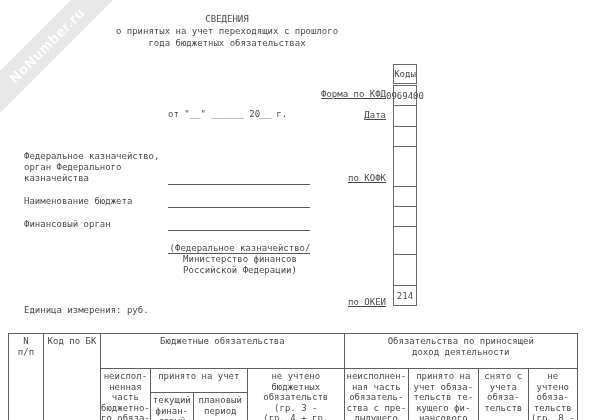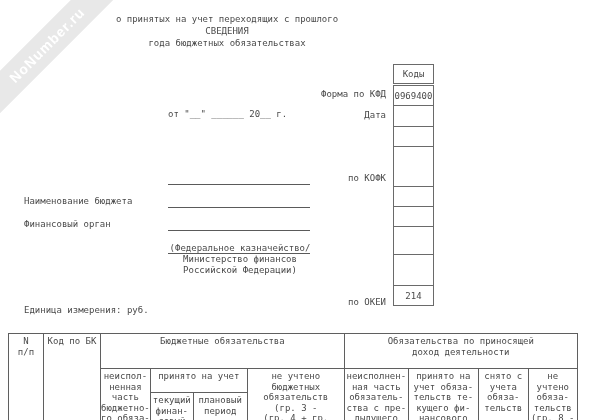--- a/index.html
+++ b/index.html
@@ -8,49 +8,49 @@
   .abs{position:absolute;}
   .ml{white-space:pre-line;}
   
   .wm{position:absolute;left:-38px;top:30px;width:170px;height:30px;background:#e8e8e8;
       transform:rotate(-45deg);display:flex;align-items:center;justify-content:center;
       font-family:"Liberation Sans",sans-serif;font-weight:bold;font-size:14px;color:#ffffff;
       letter-spacing:1px;pointer-events:none;}
   
   .title{left:57px;top:13px;width:340px;text-align:center;line-height:12px;}
   
-  .rlab{right:214px;text-align:right;}
+  .rlab{right:214px;text-align:right;text-decoration:underline;}
   .llab{left:24px;line-height:11px;}
   .rule{left:168px;width:142px;height:1px;background:#5a5a5a;}
   .hint{left:160px;top:243px;width:160px;text-align:center;line-height:11px;}
   
   .codes{left:393px;top:64px;width:44px;}
-  .codes .cell{box-sizing:border-box;width:41px;border:1px solid #6a6a6a;margin-top:-1px;
+  .codes .cell{box-sizing:border-box;width:24px;border:1px solid #6a6a6a;margin-top:-1px;
                display:flex;align-items:center;justify-content:center;background:#fff;}
   .codes .cell:first-child{margin-top:0;margin-bottom:2px;}
   
   .tbl{position:absolute;left:8px;top:333px;border-collapse:collapse;table-layout:fixed;}
   .tbl td{border:1px solid #5f5f5f;text-align:center;vertical-align:top;
           padding:2px 0;line-height:10.5px;white-space:pre-line;overflow:hidden;}
   .r1 td{height:30px;}
   .r2 td{height:19px;}
   .r3 td{height:70px;}
 </style>
 </head>
 <body>
 
 <div class="page">
 
   <div class="wm">
     <span>NoNumber.ru</span>
   </div>
 
   <div class="abs title">
+    <div>СВЕДЕНИЯ</div>
     <div>о принятых на учет переходящих с прошлого</div>
-    <div>СВЕДЕНИЯ</div>
     <div>года бюджетных обязательствах</div>
   </div>
 
   <div class="abs codes">
     <div class="cell" style="height:20px">Коды</div>
     <div class="cell" style="height:21px">0969400</div>
     <div class="cell" style="height:22px"></div>
     <div class="cell" style="height:21px"></div>
     <div class="cell" style="height:41px"></div>
     <div class="cell" style="height:21px"></div>
@@ -60,20 +60,23 @@
     <div class="cell" style="height:21px">214</div>
   </div>
 
   <div class="abs rlab" style="top:89px">Форма по КФД</div>
   <div class="abs rlab" style="top:110px">Дата</div>
   <div class="abs rlab" style="top:173px">по КОФК</div>
   <div class="abs rlab" style="top:297px">по ОКЕИ</div>
 
   <div class="abs" style="left:168px;top:109px">от "__" ______ 20__ г.</div>
 
+  <div class="abs llab ml" style="top:151px">Федеральное казначейство,
+орган Федерального
+казначейства</div>
   <div class="abs rule" style="top:184px"></div>
 
   <div class="abs llab" style="top:196px">Наименование бюджета</div>
   <div class="abs rule" style="top:207px"></div>
 
   <div class="abs llab" style="top:219px">Финансовый орган</div>
   <div class="abs rule" style="top:230px"></div>
 
   <div class="abs rule" style="top:253px"></div>
   <div class="abs hint ml">(Федеральное казначейство/

